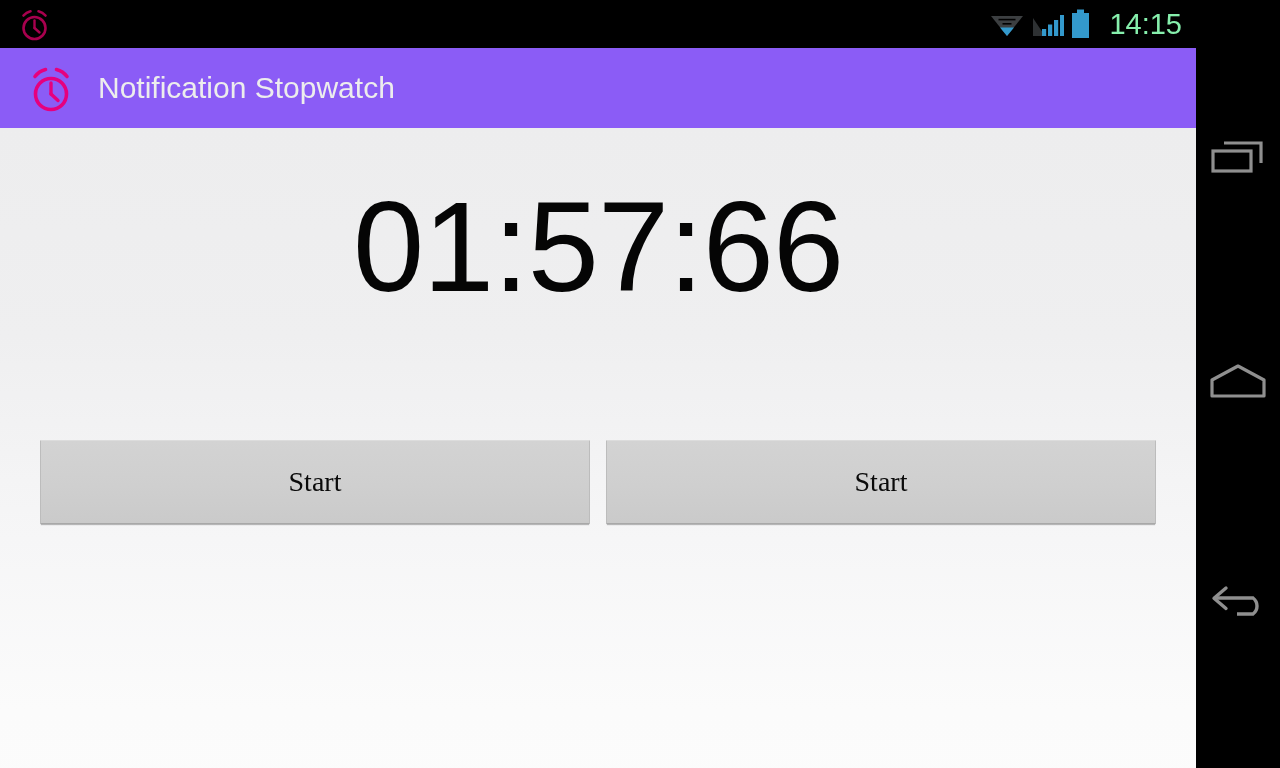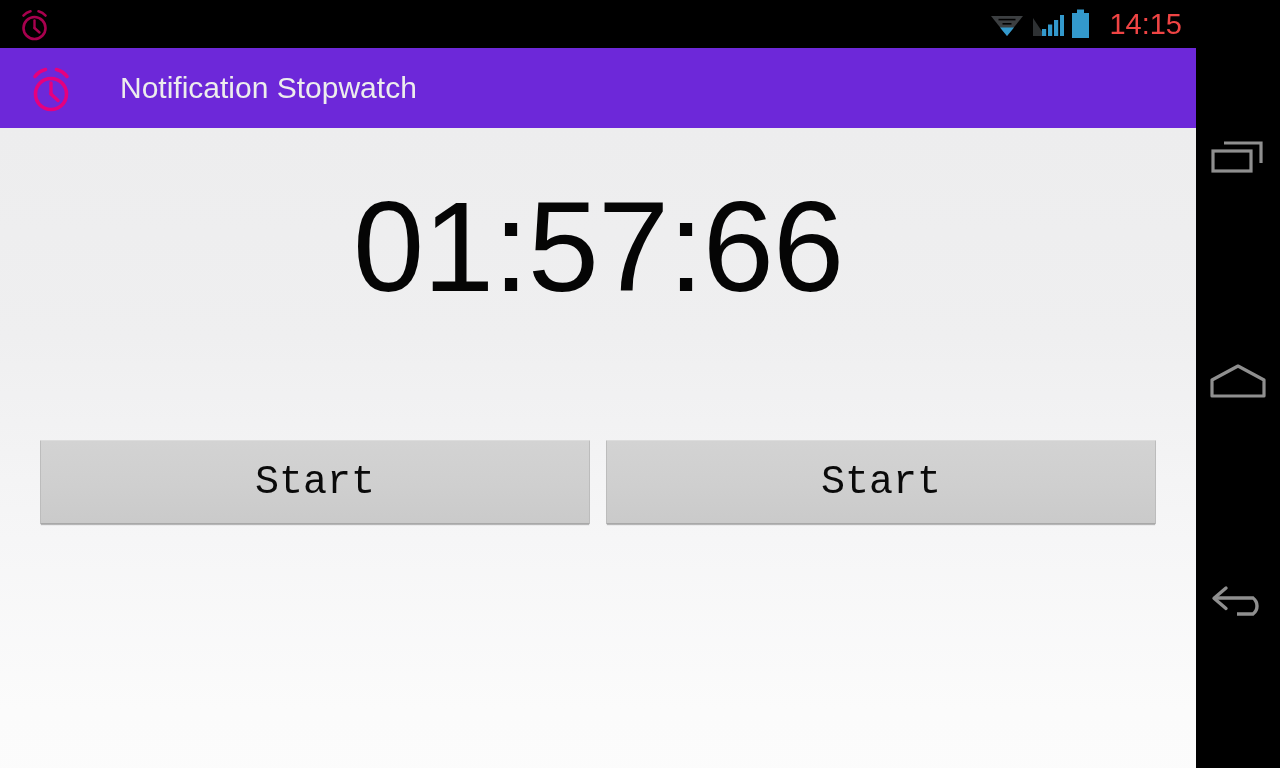--- a/index.html
+++ b/index.html
@@ -74,40 +74,39 @@
   }
 
   .status-icon-battery {
     width: 19px;
     height: 30px;
     position: relative;
     display: block;
   }
 
   #status-clock {
-    color: #ef4444;
+    color: #86efac;
     font-size: 29px;
     font-family: "Liberation Sans", sans-serif;
     letter-spacing: 0px;
     margin-left: 12px;
     line-height: 48px;
     text-align: center;
   }
 
   
   #action-bar {
     position: absolute;
     left: 0;
     top: 48px;
     width: 1196px;
     height: 80px;
-    background: #6d28d9;
-    display: flex;
-    align-items: center;
-    gap: 22px;
+    background: #8b5cf6;
+    display: flex;
+    align-items: center;
   }
 
   #action-bar-icon {
     width: 54px;
     height: 50px;
     margin-left: 24px;
     flex: none;
   }
 
   #action-bar-title {
@@ -156,22 +155,22 @@
   .android-button {
     flex: 1 1 0;
     height: 84px;
     background: linear-gradient(to bottom, #d3d3d3 0%, #cfcfcf 55%, #cacaca 100%);
     border: 1px solid #bcbcbc;
     border-top-color: #dcdcdc;
     border-bottom: 1px solid #a8a8a8;
     box-shadow: 0 2px 1px -1px rgba(0,0,0,0.26);
     border-radius: 1px;
     color: #0a0a0a;
-    font-family: Liberation Mono, monospace;
-    font-size: 40px;
+    font-family: Liberation Serif, serif;
+    font-size: 28px;
     font-weight: normal;
     display: flex;
     align-items: center;
     justify-content: center;
     box-sizing: border-box;
     padding: 0;
     cursor: pointer;
     user-select: none;
   }
 

